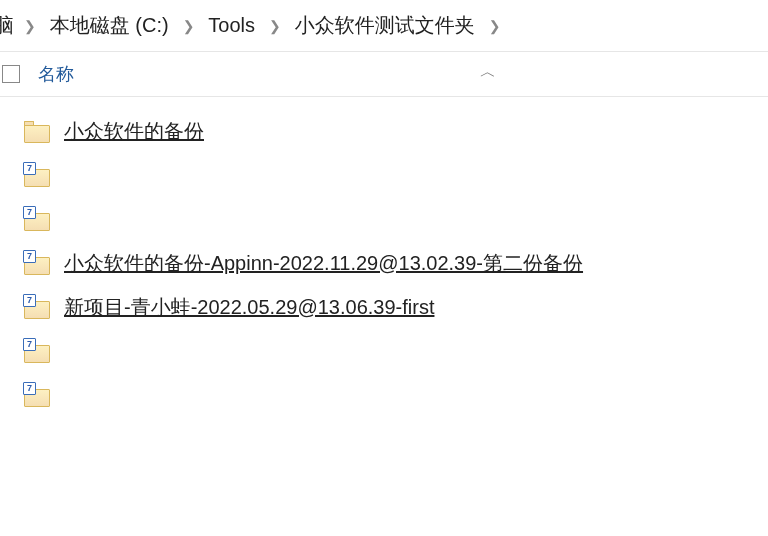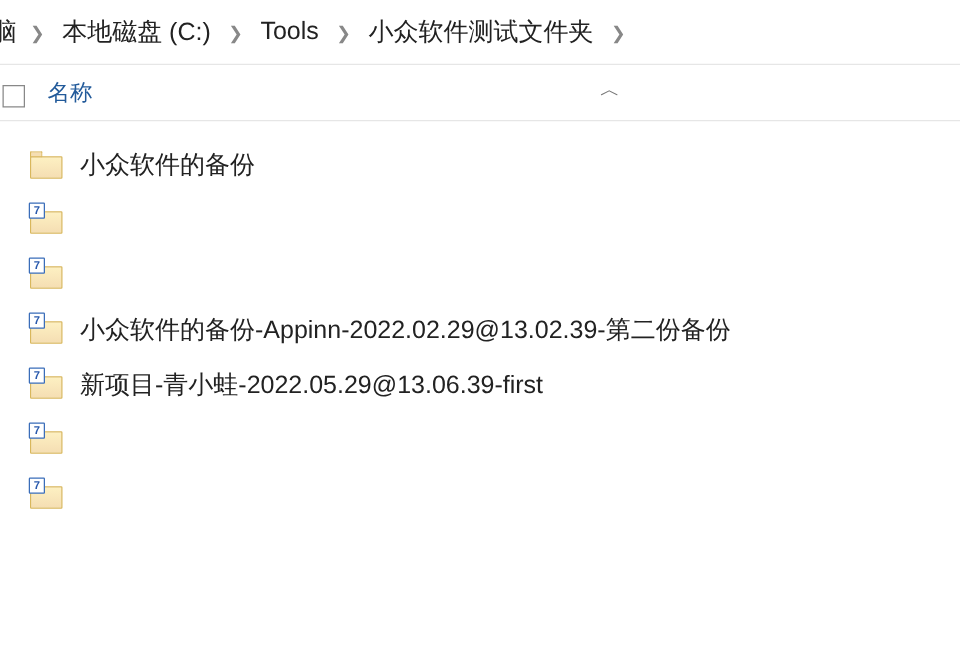--- a/index.html
+++ b/index.html
@@ -27,21 +27,21 @@
       font-size: 14px;
       padding: 0 10px;
       user-select: none;
     }
     .divider-line {
       border-top: 1px solid #e6e6e6;
       margin: 0;
     }
     .column-header {
       display: flex;
-      align-items: flex-end;
+      align-items: center;
       padding: 10px 0 10px 0;
       font-size: 18px;
       color: #225a9a;
       position: relative;
     }
     .checkbox-box {
       width: 18px;
       height: 18px;
       border: 1px solid #888;
       margin-left: 2px;
@@ -58,20 +58,21 @@
     .file-list {
       padding: 12px 0 0 24px;
     }
     .file-row {
       display: flex;
       align-items: center;
       height: 44px;
       font-size: 20px;
       color: #222;
       cursor: default;
+      text-decoration: underline;
     }
     .icon {
       width: 26px;
       height: 24px;
       margin-right: 14px;
       flex-shrink: 0;
       position: relative;
     }
     .folder-body {
       position: absolute;
@@ -170,21 +171,21 @@
       </div>
     </div>
     <div class="file-row">
       <div class="icon">
         <div class="folder-tab"></div>
         <div class="folder-body"></div>
         <div class="badge">
           <span class="badge-text">7</span>
         </div>
       </div>
-      <span class="file-name">小众软件的备份-Appinn-2022.02.29@13.02.39-第二份备份</span>
+      <span class="file-name">小众软件的备份-Appinn-2022.11.29@13.02.39-第二份备份</span>
     </div>
     <div class="file-row">
       <div class="icon">
         <div class="folder-tab"></div>
         <div class="folder-body"></div>
         <div class="badge">
           <span class="badge-text">7</span>
         </div>
       </div>
       <span class="file-name">新项目-青小蛙-2022.05.29@13.06.39-first</span>

